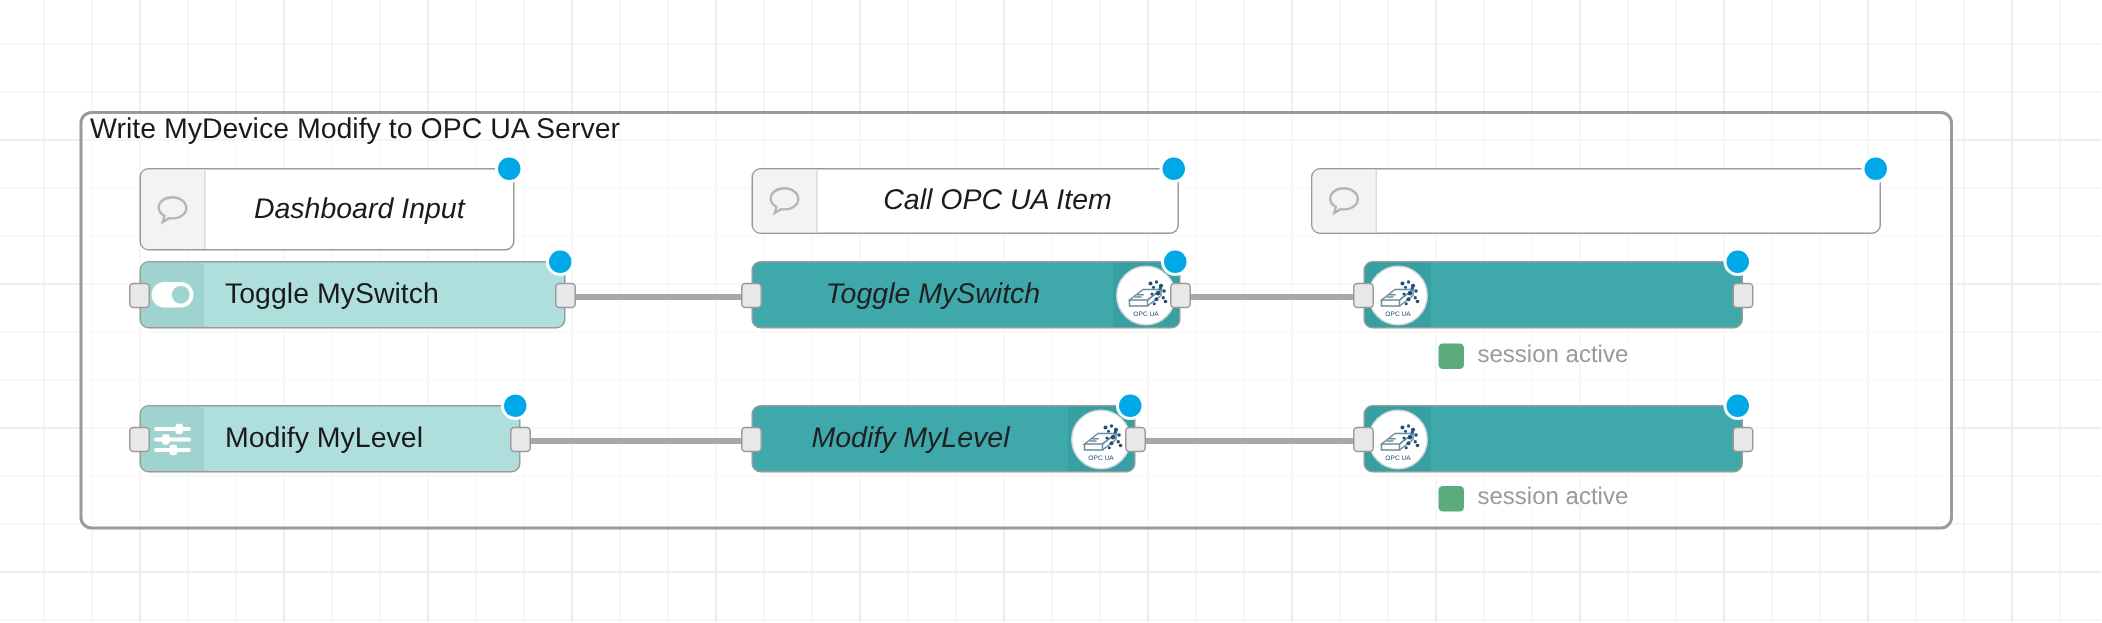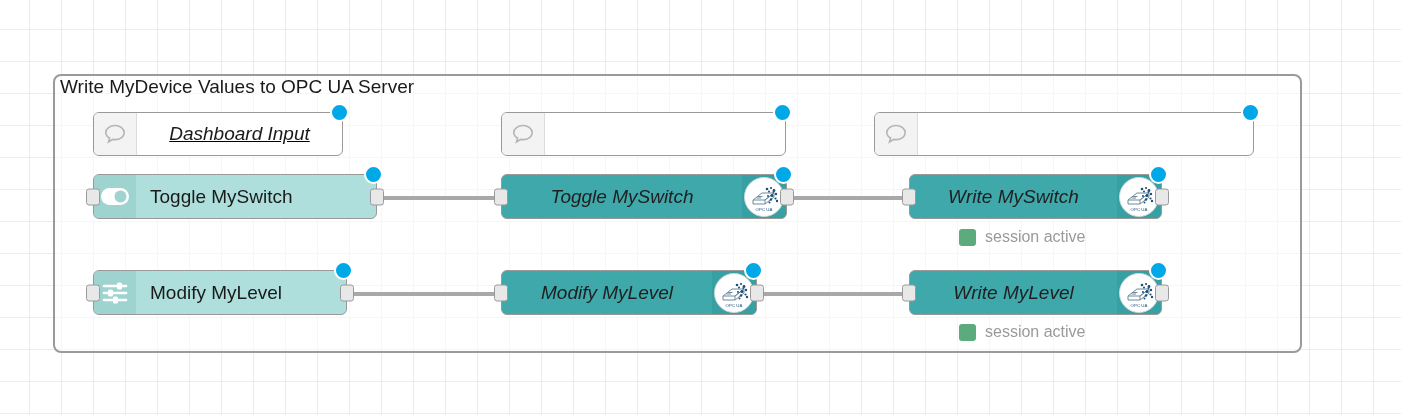--- a/index.html
+++ b/index.html
@@ -183,46 +183,47 @@
     justify-content: center;
     overflow: hidden;
   }
 </style>
 </head>
 <body>
 
 <div id="canvas">
 
   <div class="group-box" style="left:53px; top:74px; width:1245px; height:275px;"></div>
-  <div class="group-title" style="left:60px; top:76px;">Write MyDevice Values to OPC UA Server</div>
+  <div class="group-title" style="left:60px; top:76px;">Write MyDevice Modify to OPC UA Server</div>
 
   <div class="wire" style="left:378px; top:196px; width:124px;"></div>
   <div class="wire" style="left:788px; top:196px; width:122px;"></div>
   <div class="wire" style="left:348px; top:292px; width:154px;"></div>
   <div class="wire" style="left:758px; top:292px; width:152px;"></div>
 
-  <div class="node comment" style="left:93px; top:112px; width:250px; height:44px;text-decoration:underline;">
+  <div class="node comment" style="left:93px; top:112px; width:250px; height:55px;">
     <div class="node-inner">
       <div class="node-icon-box">
         <svg class="ico" width="24" height="22" viewBox="0 0 24 22" aria-hidden="true">
           <path d="M12 2.5c-5.2 0-9.2 3.1-9.2 6.9 0 2.3 1.5 4.3 3.8 5.6l-1.1 4 4.3-2.6c.7.1 1.5.2 2.2.2 5.2 0 9.2-3.1 9.2-6.9S17.2 2.5 12 2.5z" fill="none" stroke="#b5b5b5" stroke-width="1.6"></path>
         </svg>
       </div>
       <div class="node-label italic">Dashboard Input</div>
     </div>
     <div class="dot-changed"></div>
   </div>
 
   <div class="node comment" style="left:501px; top:112px; width:285px; height:44px;">
     <div class="node-inner">
       <div class="node-icon-box">
         <svg class="ico" width="24" height="22" viewBox="0 0 24 22" aria-hidden="true">
           <path d="M12 2.5c-5.2 0-9.2 3.1-9.2 6.9 0 2.3 1.5 4.3 3.8 5.6l-1.1 4 4.3-2.6c.7.1 1.5.2 2.2.2 5.2 0 9.2-3.1 9.2-6.9S17.2 2.5 12 2.5z" fill="none" stroke="#b5b5b5" stroke-width="1.6"></path>
         </svg>
       </div>
+      <div class="node-label italic">Call OPC UA Item</div>
     </div>
     <div class="dot-changed"></div>
   </div>
 
   <div class="node comment" style="left:874px; top:112px; width:380px; height:44px;">
     <div class="node-inner">
       <div class="node-icon-box">
         <svg class="ico" width="24" height="22" viewBox="0 0 24 22" aria-hidden="true">
           <path d="M12 2.5c-5.2 0-9.2 3.1-9.2 6.9 0 2.3 1.5 4.3 3.8 5.6l-1.1 4 4.3-2.6c.7.1 1.5.2 2.2.2 5.2 0 9.2-3.1 9.2-6.9S17.2 2.5 12 2.5z" fill="none" stroke="#b5b5b5" stroke-width="1.6"></path>
         </svg>
@@ -277,21 +278,20 @@
         </div>
       </div>
     </div>
     <div class="port in"></div>
     <div class="port out"></div>
     <div class="dot-changed"></div>
   </div>
 
   <div class="node opcua" style="left:909px; top:174px; width:253px; height:45px;">
     <div class="node-inner">
-      <div class="node-label italic">Write MySwitch</div>
       <div class="node-icon-box-right">
         <div class="opcua-badge">
           <svg class="ico" width="34" height="34" viewBox="0 0 34 34" aria-hidden="true">
             <g stroke="#6d8c9e" stroke-width="1" fill="none">
               <path d="M6 20 L15 13 L27 13 L18 20 Z"></path>
               <path d="M6 20 L6 24 L18 24 L18 20"></path>
               <path d="M18 20 L27 13 L27 17 L18 24"></path>
               <path d="M9.5 18 L14 18 M11 16.5 L15.5 16.5"></path>
             </g>
             <g fill="#1f4e79">
@@ -377,21 +377,20 @@
         </div>
       </div>
     </div>
     <div class="port in"></div>
     <div class="port out"></div>
     <div class="dot-changed"></div>
   </div>
 
   <div class="node opcua" style="left:909px; top:270px; width:253px; height:45px;">
     <div class="node-inner">
-      <div class="node-label italic">Write MyLevel</div>
       <div class="node-icon-box-right">
         <div class="opcua-badge">
           <svg class="ico" width="34" height="34" viewBox="0 0 34 34" aria-hidden="true">
             <g stroke="#6d8c9e" stroke-width="1" fill="none">
               <path d="M6 20 L15 13 L27 13 L18 20 Z"></path>
               <path d="M6 20 L6 24 L18 24 L18 20"></path>
               <path d="M18 20 L27 13 L27 17 L18 24"></path>
               <path d="M9.5 18 L14 18 M11 16.5 L15.5 16.5"></path>
             </g>
             <g fill="#1f4e79">

